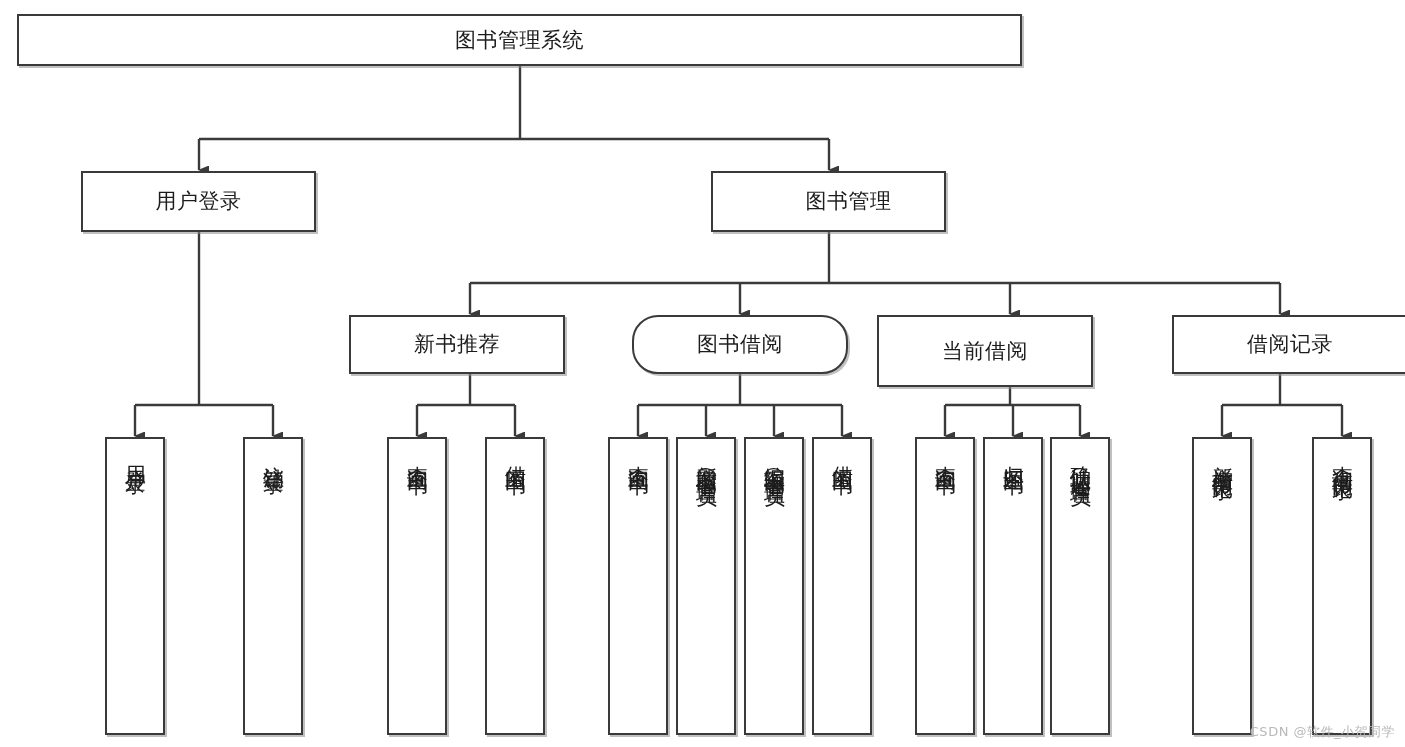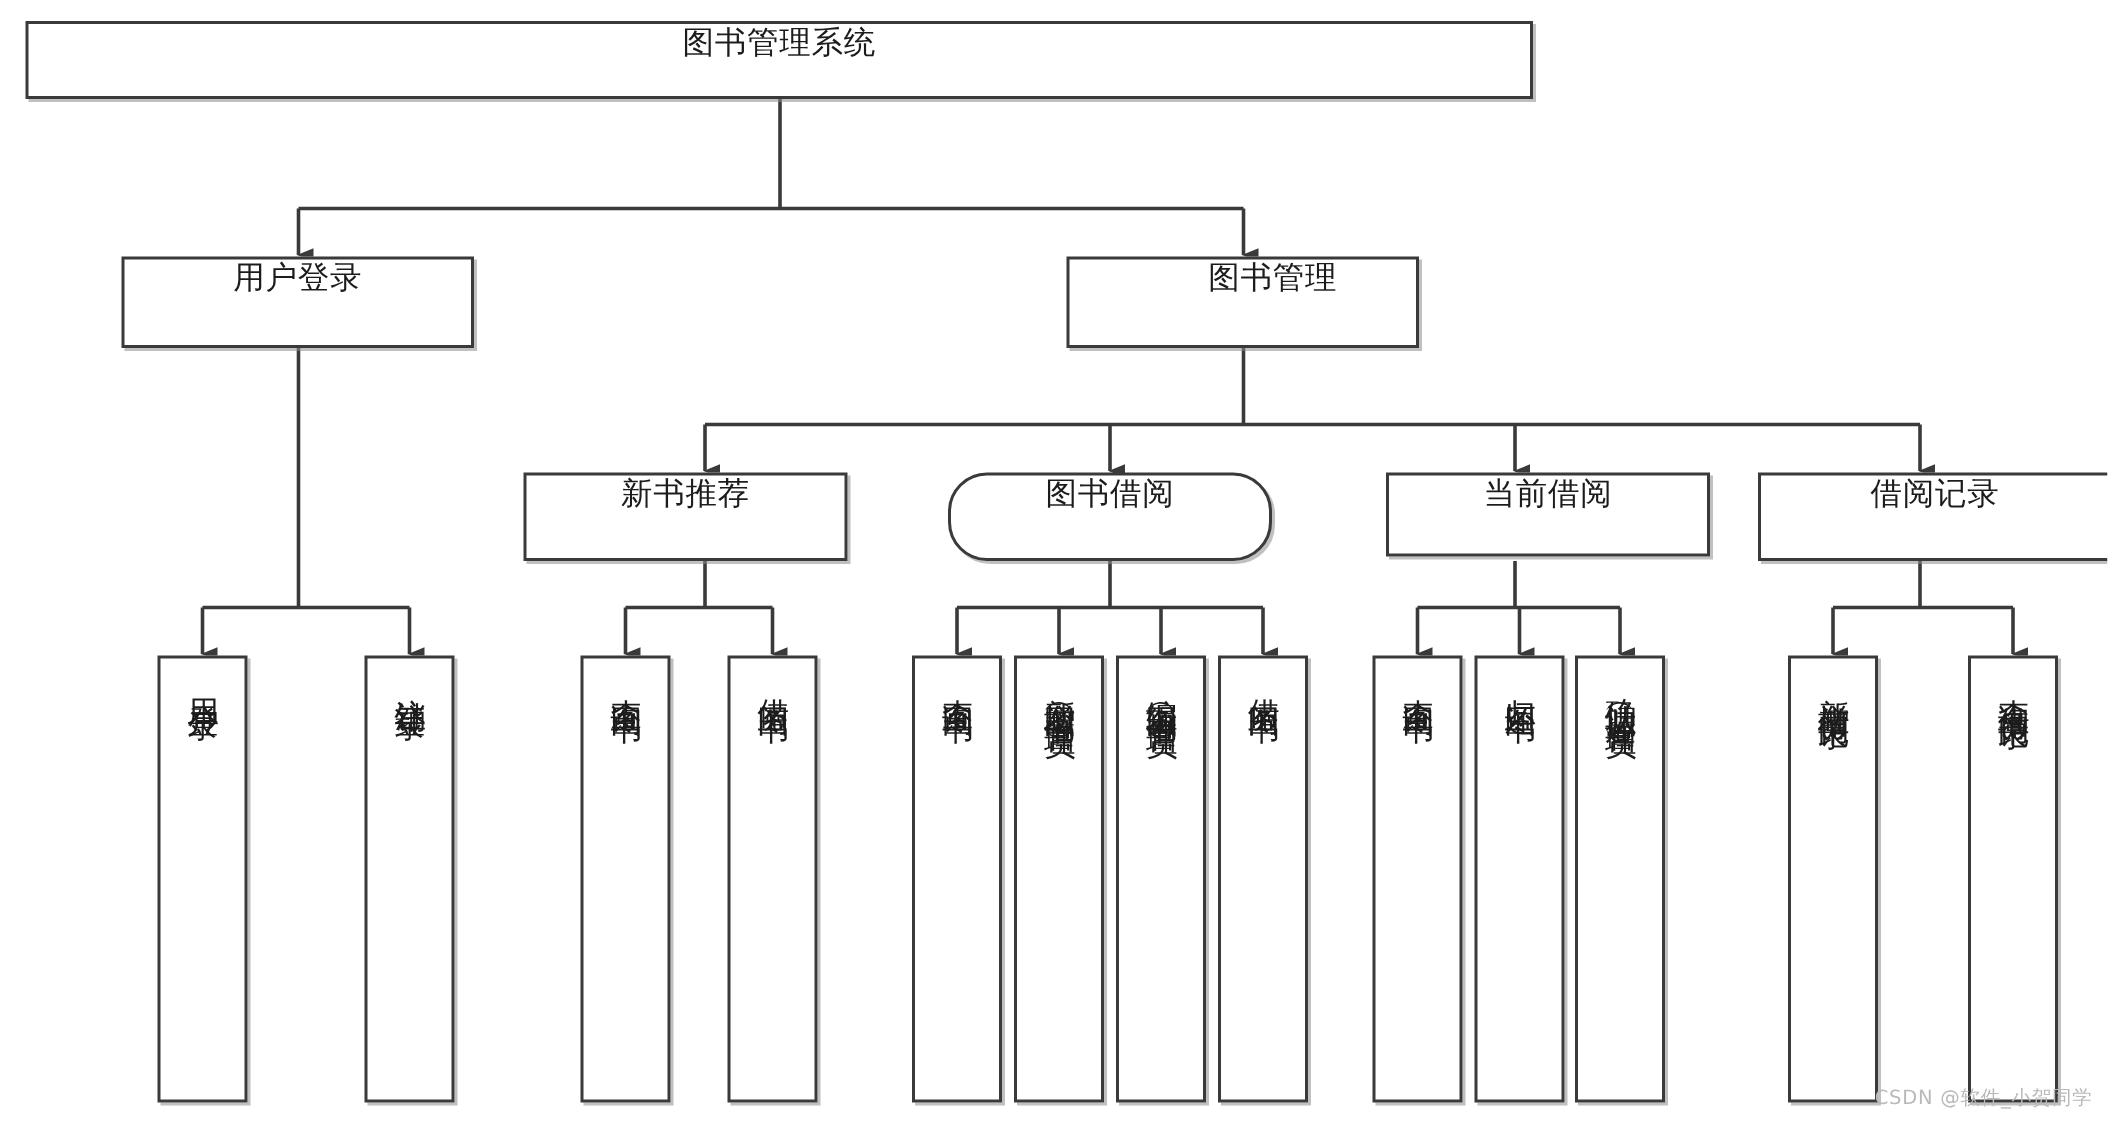--- a/index.html
+++ b/index.html
@@ -24,20 +24,21 @@
     height: 747px;
     pointer-events: none;
   }
   .node {
     position: absolute;
     box-sizing: border-box;
     background: #ffffff;
     border: 2px solid #3a3a3a;
     box-shadow: 2px 2px 0 rgba(140,140,140,0.55);
     display: flex;
+    align-items: center;
     justify-content: center;
     color: #1c1c1c;
   }
   .node .label {
     font-size: 21px;
     line-height: 1.18;
     letter-spacing: 0.5px;
     white-space: nowrap;
   }
   .node.vertical {
@@ -119,21 +120,21 @@
       </div>
       <div class="node" id="node-bookmgmt" style="left: 711px; top: 171px; width: 235px; height: 61px; padding-left: 40px;">
         <span class="label">图书管理</span>
       </div>
       <div class="node" id="node-newbooks" style="left: 349px; top: 315px; width: 216px; height: 59px;">
         <span class="label">新书推荐</span>
       </div>
       <div class="node" id="node-borrow" style="left: 632px; top: 315px; width: 216px; height: 59px; border-radius: 26px;">
         <span class="label">图书借阅</span>
       </div>
-      <div class="node" id="node-current" style="left: 924px; top: 315px; width: 216px; height: 56px;">
+      <div class="node" id="node-current" style="left: 877px; top: 315px; width: 216px; height: 72px;">
         <span class="label">当前借阅</span>
       </div>
       <div class="node" id="node-records" style="left: 1172px; top: 315px; width: 236px; height: 59px;">
         <span class="label">借阅记录</span>
       </div>
       <div class="node vertical" id="node-leaf-1" style="left: 105px; top: 437px; width: 60px; height: 298px;">
         <span class="label">用户登录</span>
       </div>
       <div class="node vertical" id="node-leaf-2" style="left: 243px; top: 437px; width: 60px; height: 298px;">
         <span class="label">注销登录</span>

